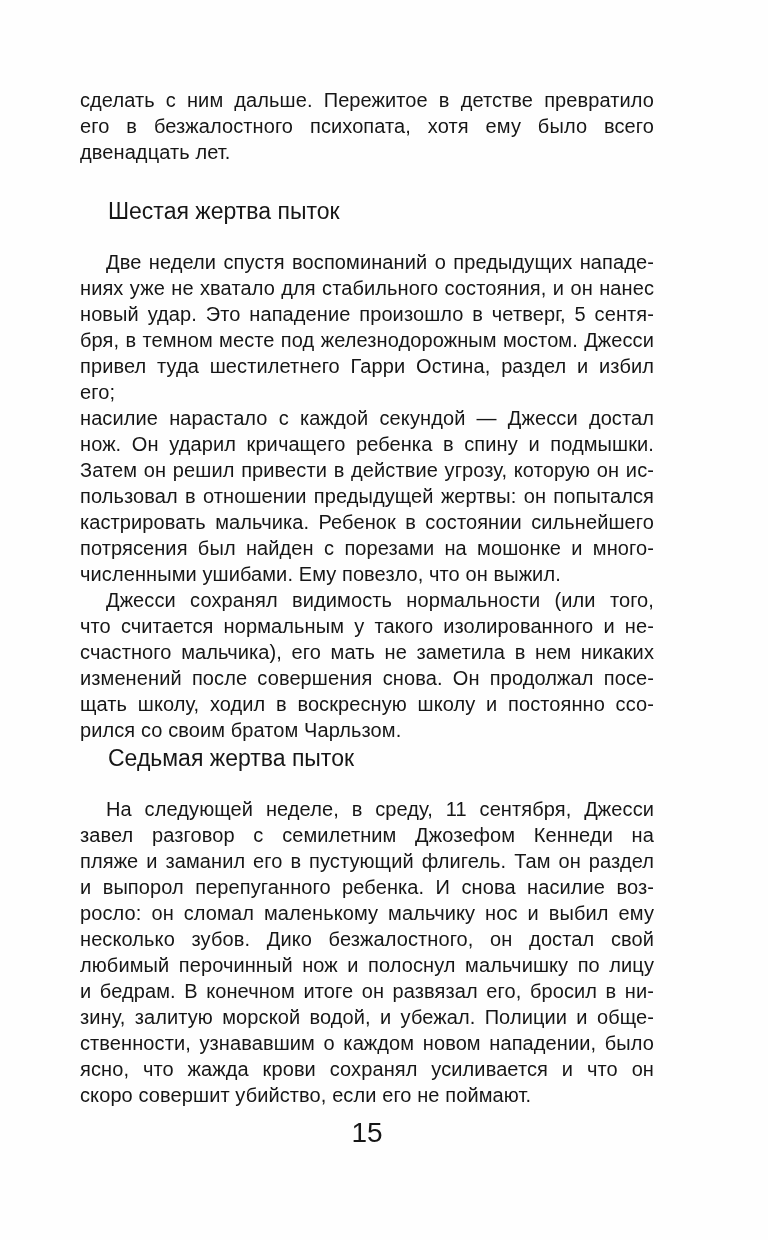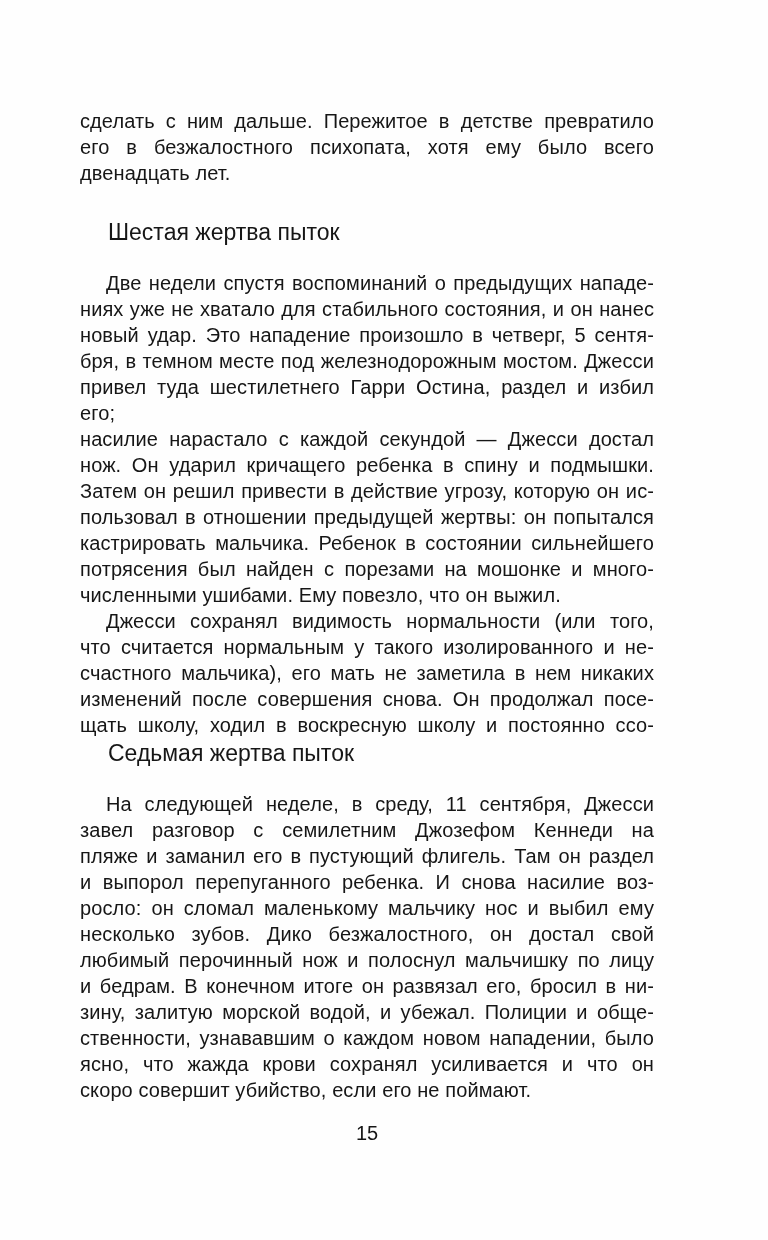--- a/index.html
+++ b/index.html
@@ -12,21 +12,21 @@
     width: 768px;
     height: 1240px;
     background: #fefefe;
     color: #161616;
     font-family: "Liberation Sans", sans-serif;
     overflow: hidden;
   }
   .text-block {
     position: absolute;
     left: 80px;
-    top: 108px;
+    top: 87px;
     width: 574px;
   }
   .para {
     margin: 0;
     padding: 0;
   }
   .line {
     font-size: 20px;
     line-height: 26px;
     text-align: justify;
@@ -48,21 +48,21 @@
   }
   .heading-gap-top-1 { margin-top: 31px; }
   .heading-gap-top-2 { }
   .heading-gap-bottom { margin-bottom: 23px; }
   .page-number {
     position: absolute;
     top: 1120px;
     left: 80px;
     width: 574px;
     text-align: center;
-    font-size: 20px;
+    font-size: 28px;
     line-height: 26px;
     color: #161616;
   }
 </style>
 </head>
 <body>
 
 <div class="page">
 
   <div class="text-block">
@@ -89,20 +89,21 @@
         <div class="line">потрясения был найден с порезами на мошонке и много-</div>
         <div class="line last">численными ушибами. Ему повезло, что он выжил.</div>
       </div>
 
     <div class="para indent">
         <div class="line">Джесси сохранял видимость нормальности (или того,</div>
         <div class="line">что считается нормальным у такого изолированного и не-</div>
         <div class="line">счастного мальчика), его мать не заметила в нем никаких</div>
         <div class="line">изменений после совершения снова. Он продолжал посе-</div>
         <div class="line">щать школу, ходил в воскресную школу и постоянно ссо-</div>
+        <div class="line last">рился со своим братом Чарльзом.</div>
       </div>
 
     <h2 class="section-heading heading-gap-top-2 heading-gap-bottom">Седьмая жертва пыток</h2>
 
     <div class="para indent">
         <div class="line">На следующей неделе, в среду, 11 сентября, Джесси</div>
         <div class="line">завел разговор с семилетним Джозефом Кеннеди на</div>
         <div class="line">пляже и заманил его в пустующий флигель. Там он раздел</div>
         <div class="line">и выпорол перепуганного ребенка. И снова насилие воз-</div>
         <div class="line">росло: он сломал маленькому мальчику нос и выбил ему</div>

